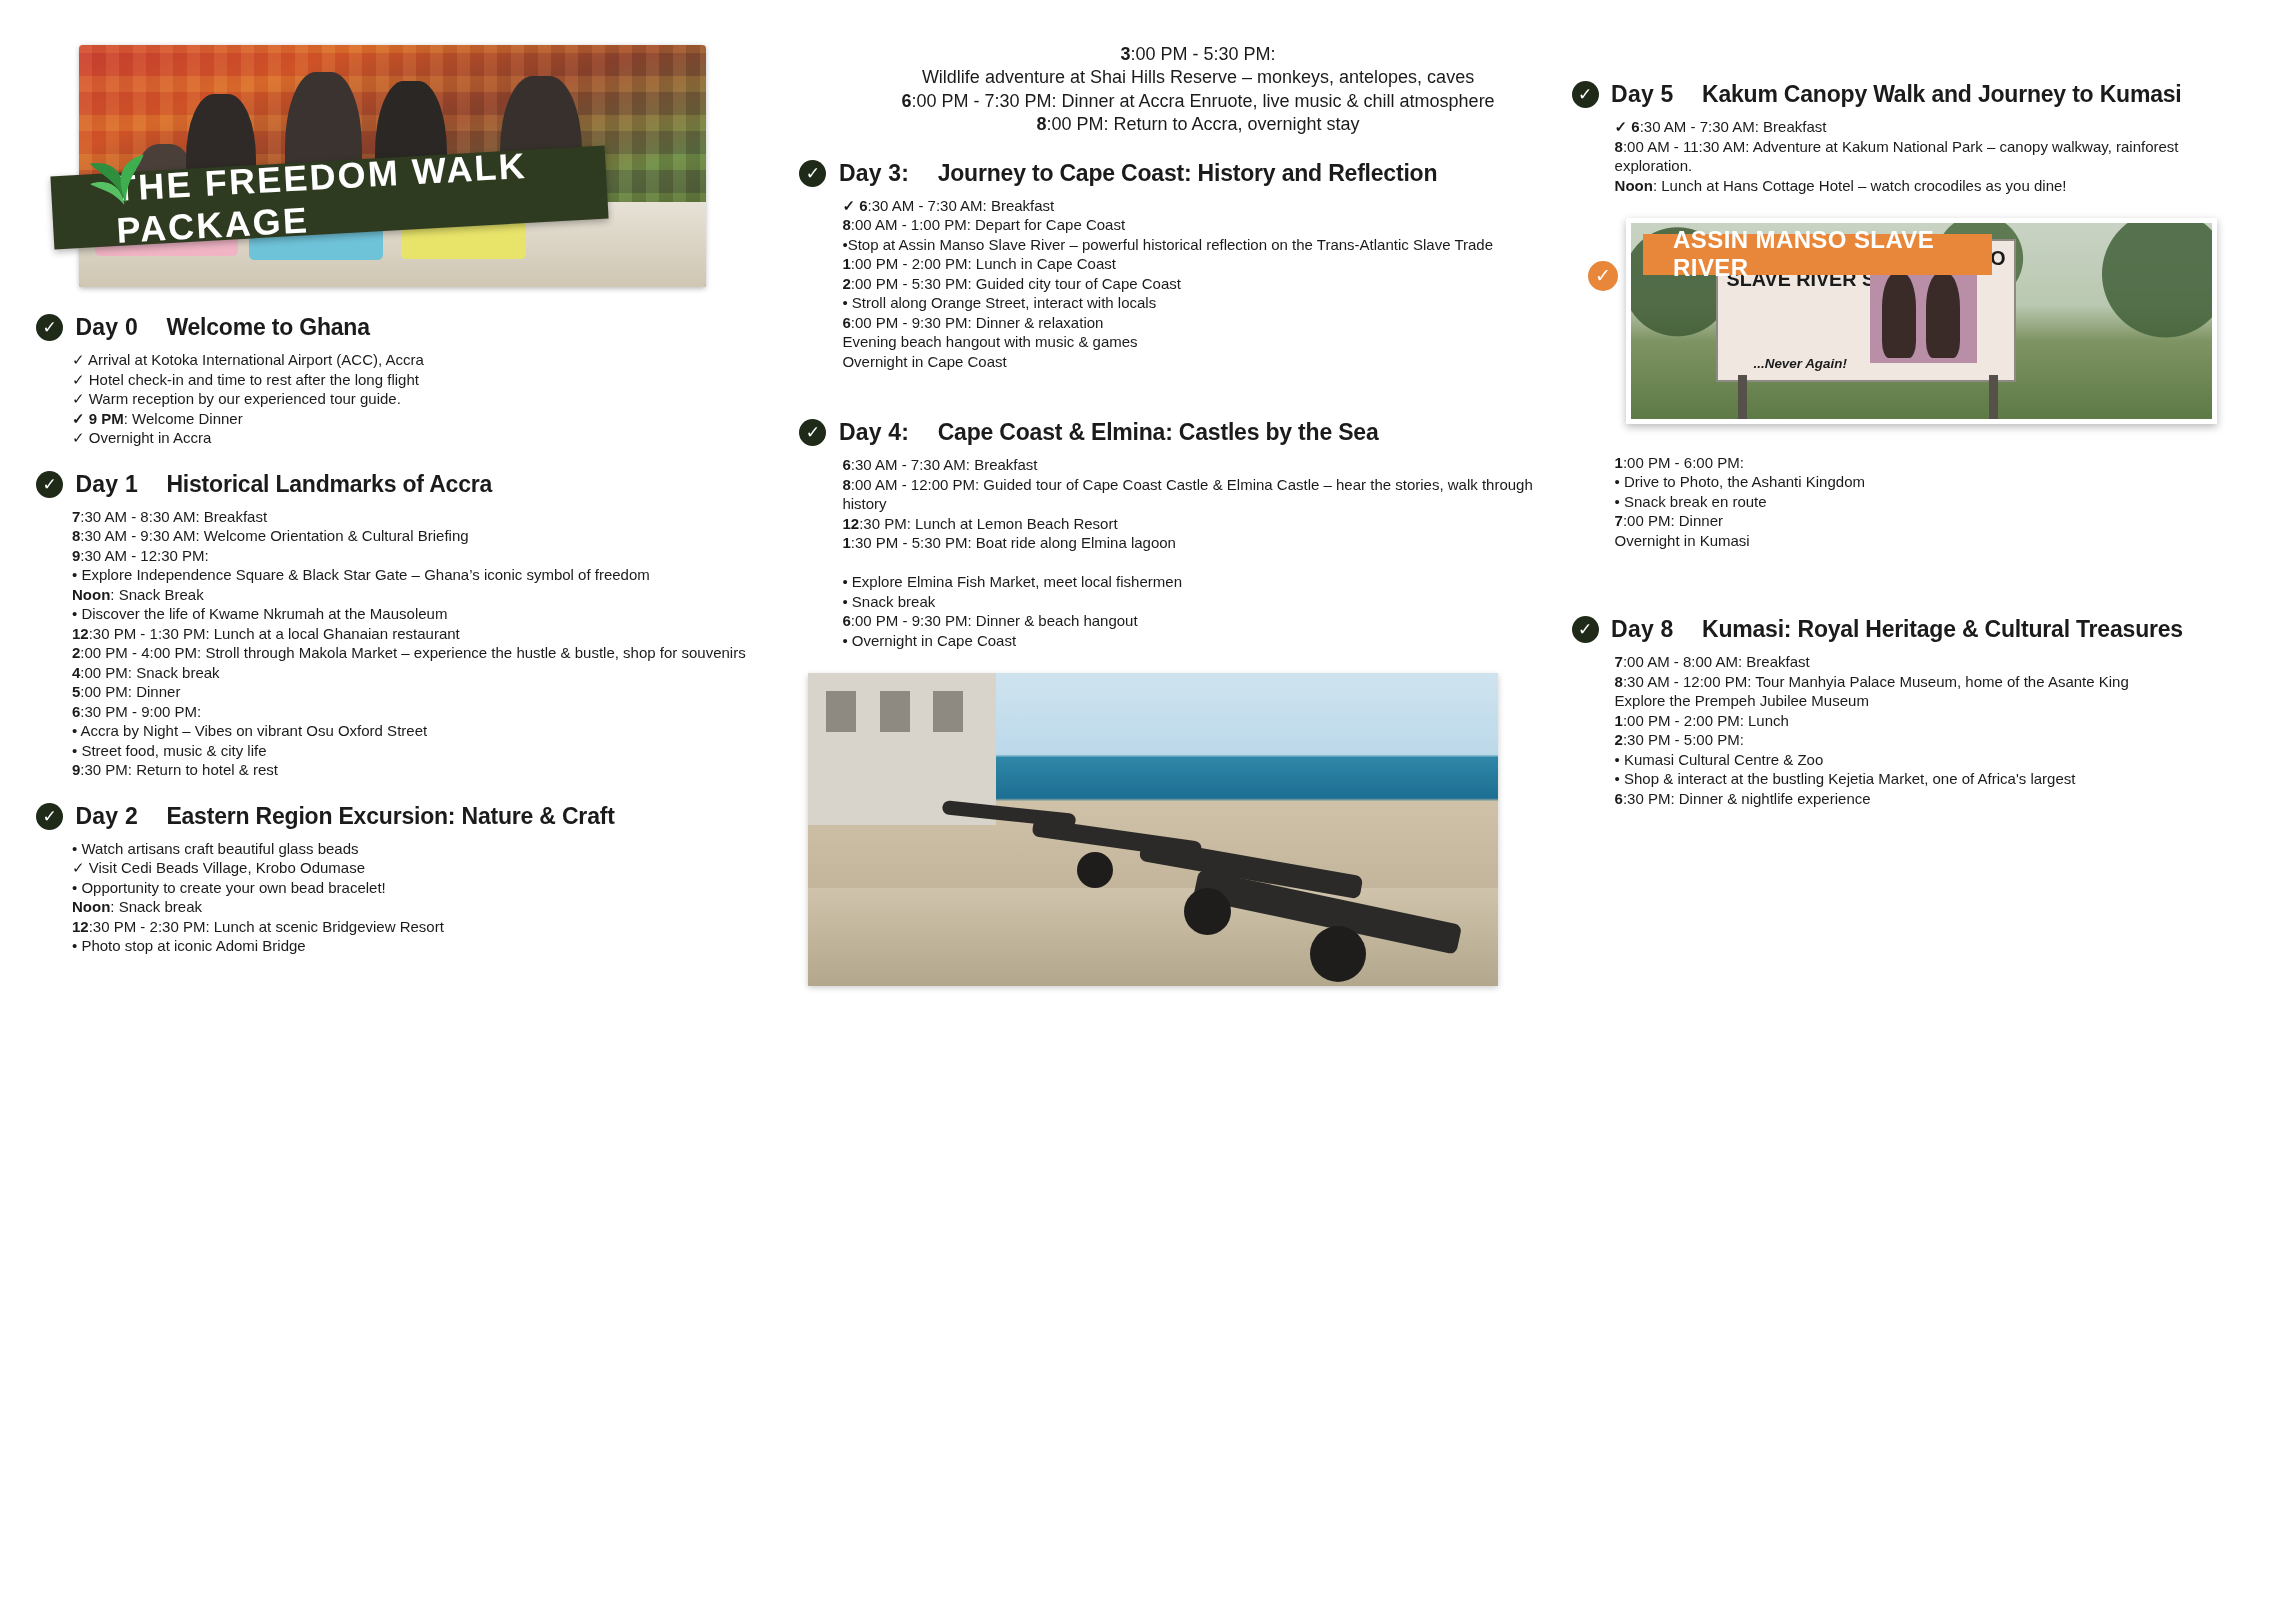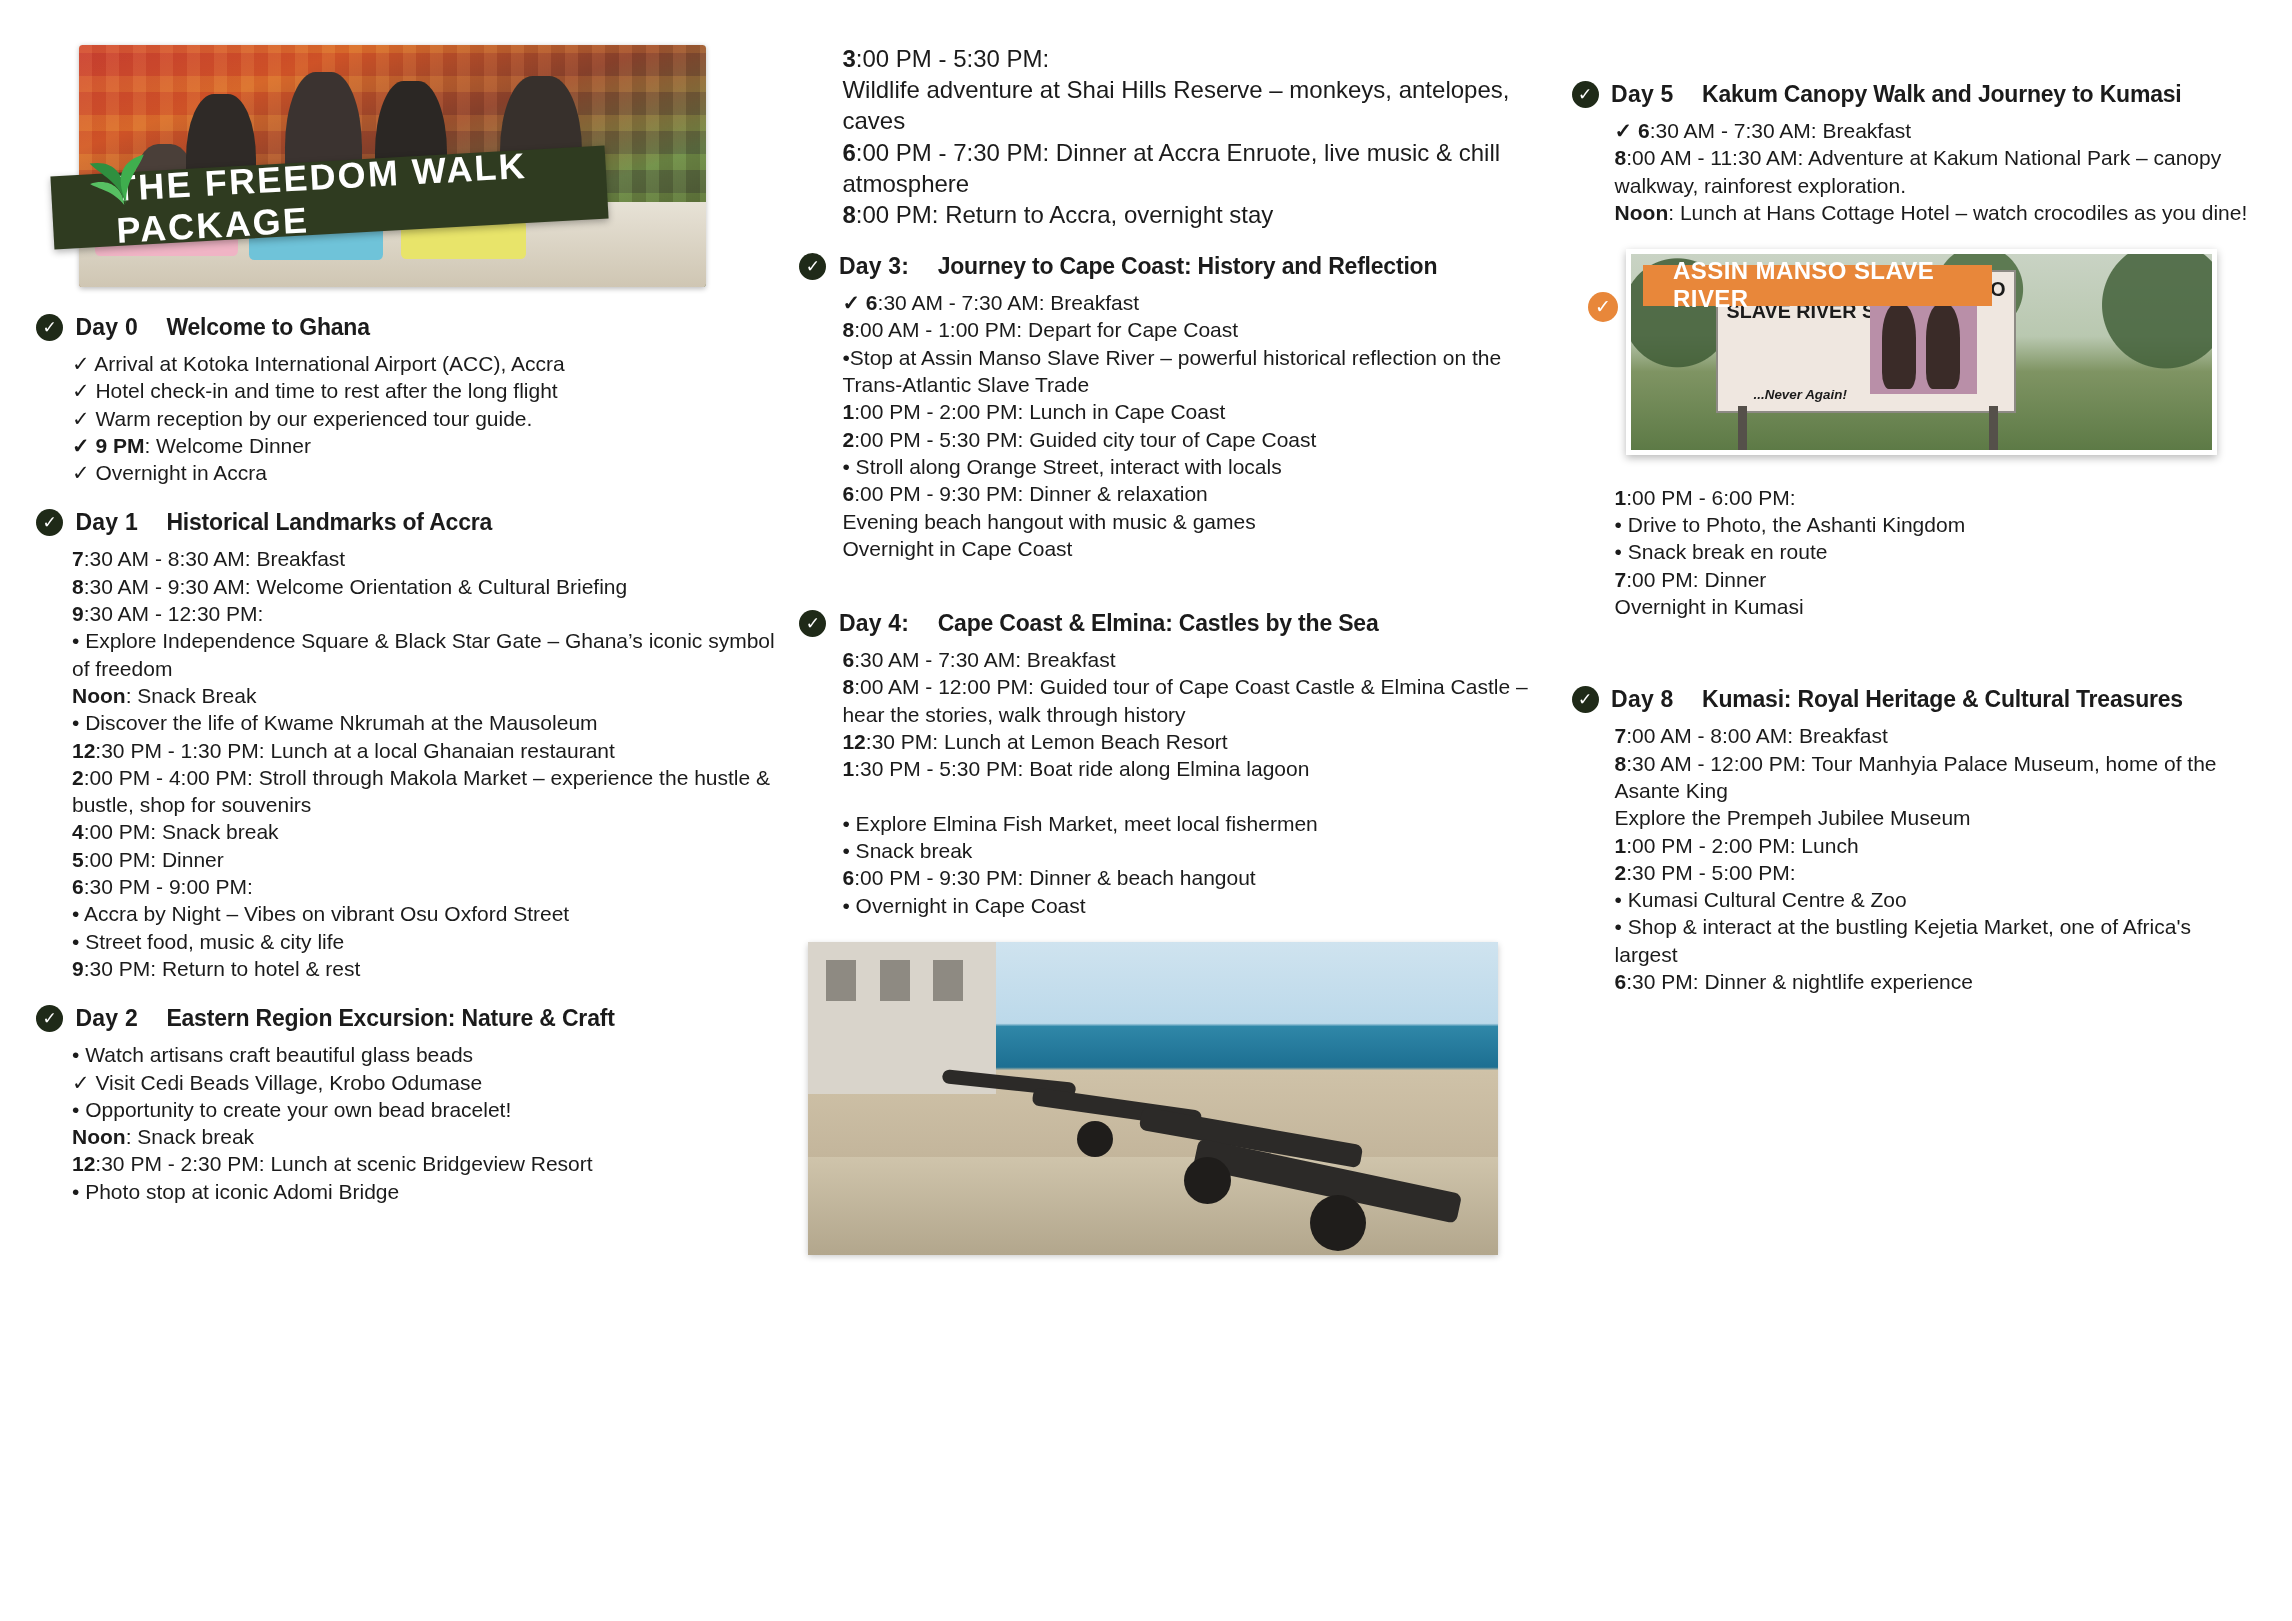--- a/index.html
+++ b/index.html
@@ -130,36 +130,37 @@
     letter-spacing: 0.2px;
     white-space: nowrap;
   }
   .day-title {
     font-size: 23px;
     font-weight: bold;
     letter-spacing: -0.2px;
     margin-left: 16px;
   }
   .day-body {
-    font-size: 21px;
+    font-size: 15px;
     line-height: 1.30;
     margin: 9px 0 23px 36px;
   }
   .col-2 .day-body, .col-3 .day-body { margin-left: 43px; }
   .line { display: block; }
   .line b { font-weight: bold; }
 
   .spacer-sm { height: 16px; }
   .spacer-md { height: 34px; }
 
   
   .plain-block {
-    font-size: 24px;
+    font-size: 18px;
     line-height: 1.30;
     margin: 16px 0 23px 43px;
+    text-align: center;
   }
 
   
   .sign-wrap {
     position: relative;
     width: 627px;
     height: 215px;
     margin: 16px 0 19.7px 36px;
   }
   .sign-img {

